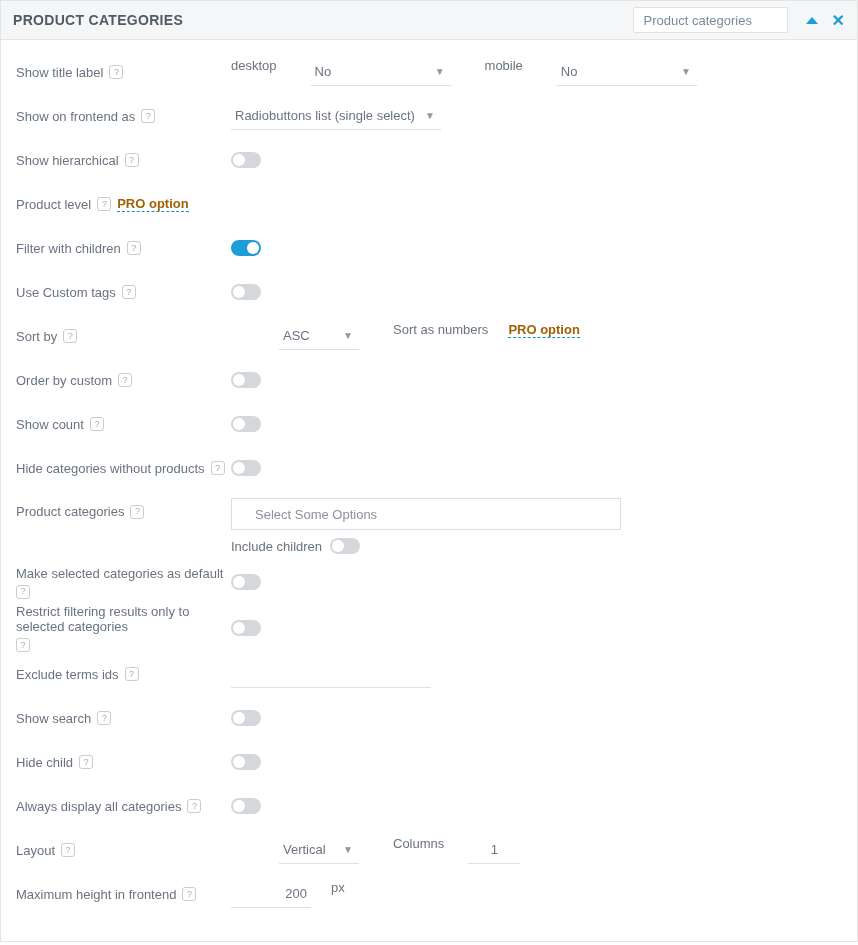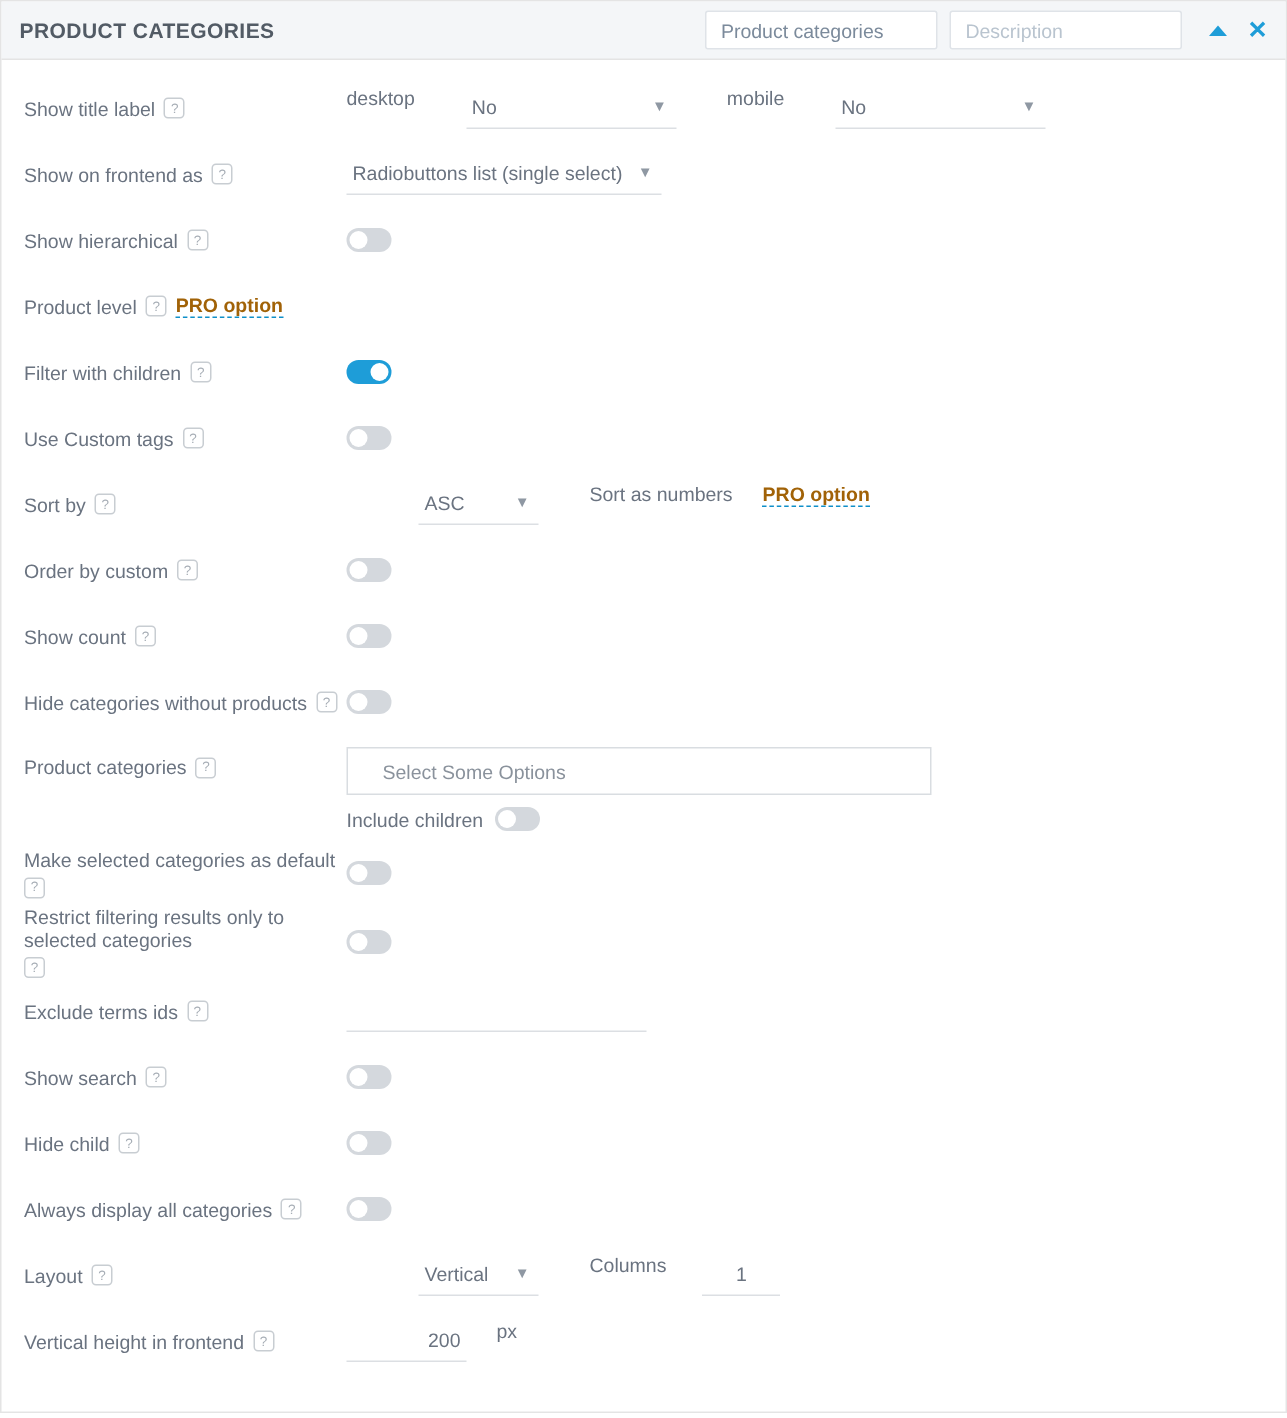--- a/index.html
+++ b/index.html
@@ -158,21 +158,20 @@
     }
   </style>
 </head>
 <body>
 
 <div class="panel">
   <div class="panel-header">
     <span class="panel-title">PRODUCT CATEGORIES</span>
     <span class="spacer"></span>
     <input class="hdr-input" value="Product categories" style="">
-    <input class="hdr-input" placeholder="Description" style="">
     <span class="hdr-icons">
       <span class="chevron-up"></span>
       <span class="close-x">✕</span>
     </span>
   </div>
 
   <div class="panel-body">
 
     <div class="row">
       <div class="label-cell">
@@ -376,21 +375,21 @@
           <span>Vertical</span>
             <span class="caret">▼</span>
         </div>
         <span class="inline-label">Columns</span>
         <input class="text-input w-50" style="margin-left: -10px;" value="1">
       </div>
     </div>
 
     <div class="row">
       <div class="label-cell">
-        <span>Vertical height in frontend</span>
+        <span>Maximum height in frontend</span>
         <span class="help">?</span>
       </div>
       <div class="control-cell">
         <input class="text-input" style="width: 80px; text-align: right;" value="200">
         <span class="unit" style="margin-left:-14px">px</span>
       </div>
     </div>
 
   </div>
 </div>

